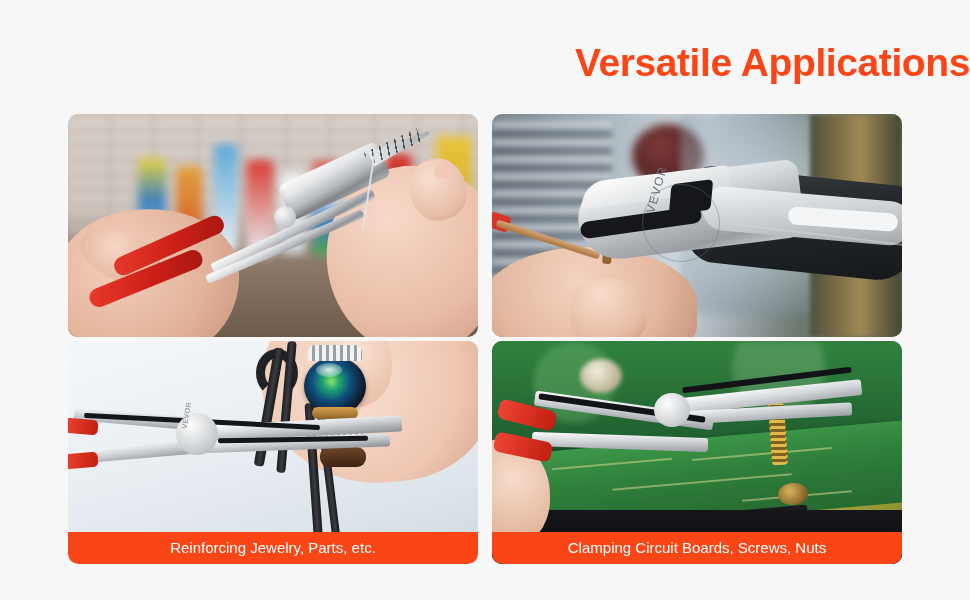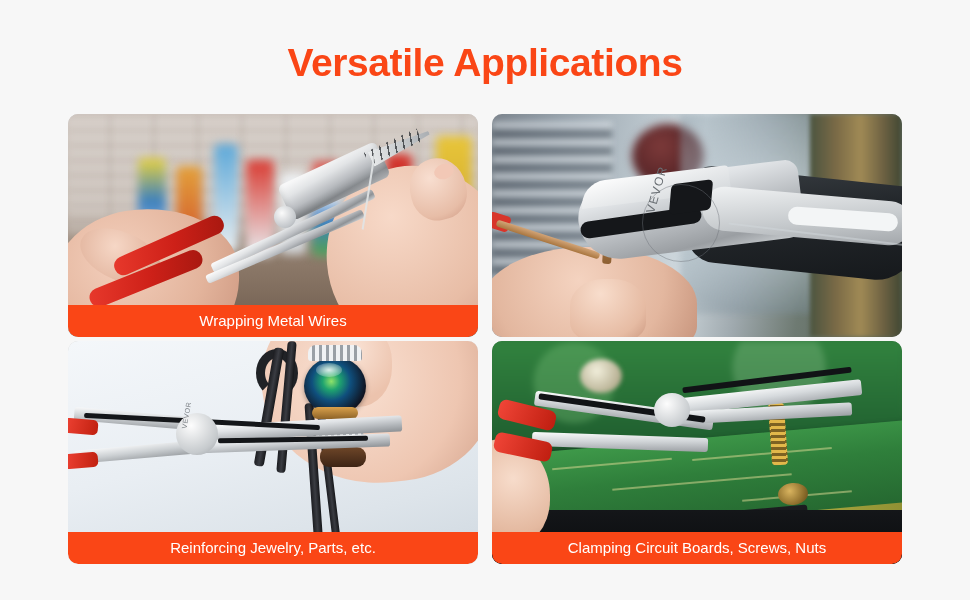--- a/index.html
+++ b/index.html
@@ -6,21 +6,21 @@
   html,body { width:970px; height:600px; }
   body {
     background:#F7F7F7;
     font-family:"Liberation Sans", sans-serif;
     overflow:hidden;
     position:relative;
   }
   .page-title {
     position:absolute;
     top:40px; left:0; width:970px;
-    text-align:center;
+    text-align:right;
     font-size:39px;
     font-weight:bold;
     letter-spacing:-0.4px;
     color:#FA4616;
     line-height:46px;
   }
   .grid {
     position:absolute;
     left:68px; top:114px;
     width:834px; height:450px;
@@ -519,21 +519,20 @@
       <div class="handle-red1"></div>
       <div class="handle-red2"></div>
       <div class="tool-steel jaw"></div>
       <div class="tool-steel jaw2"></div>
       <div class="tool-steel head"></div>
       <div class="tip"></div>
       <div class="tip-serr"></div>
       <div class="pivot"></div>
       <div class="wire"></div>
     </div>
-    <div class="caption">Wrapping Metal Wires</div>
   </div>
 
   <div class="panel" id="p2">
     <div class="photo">
       <div class="bg"></div>
       <div class="grille"></div>
       <div class="maroon"></div>
       <div class="glass"></div>
       <div class="post"></div>
       <div class="cu-red"></div>

